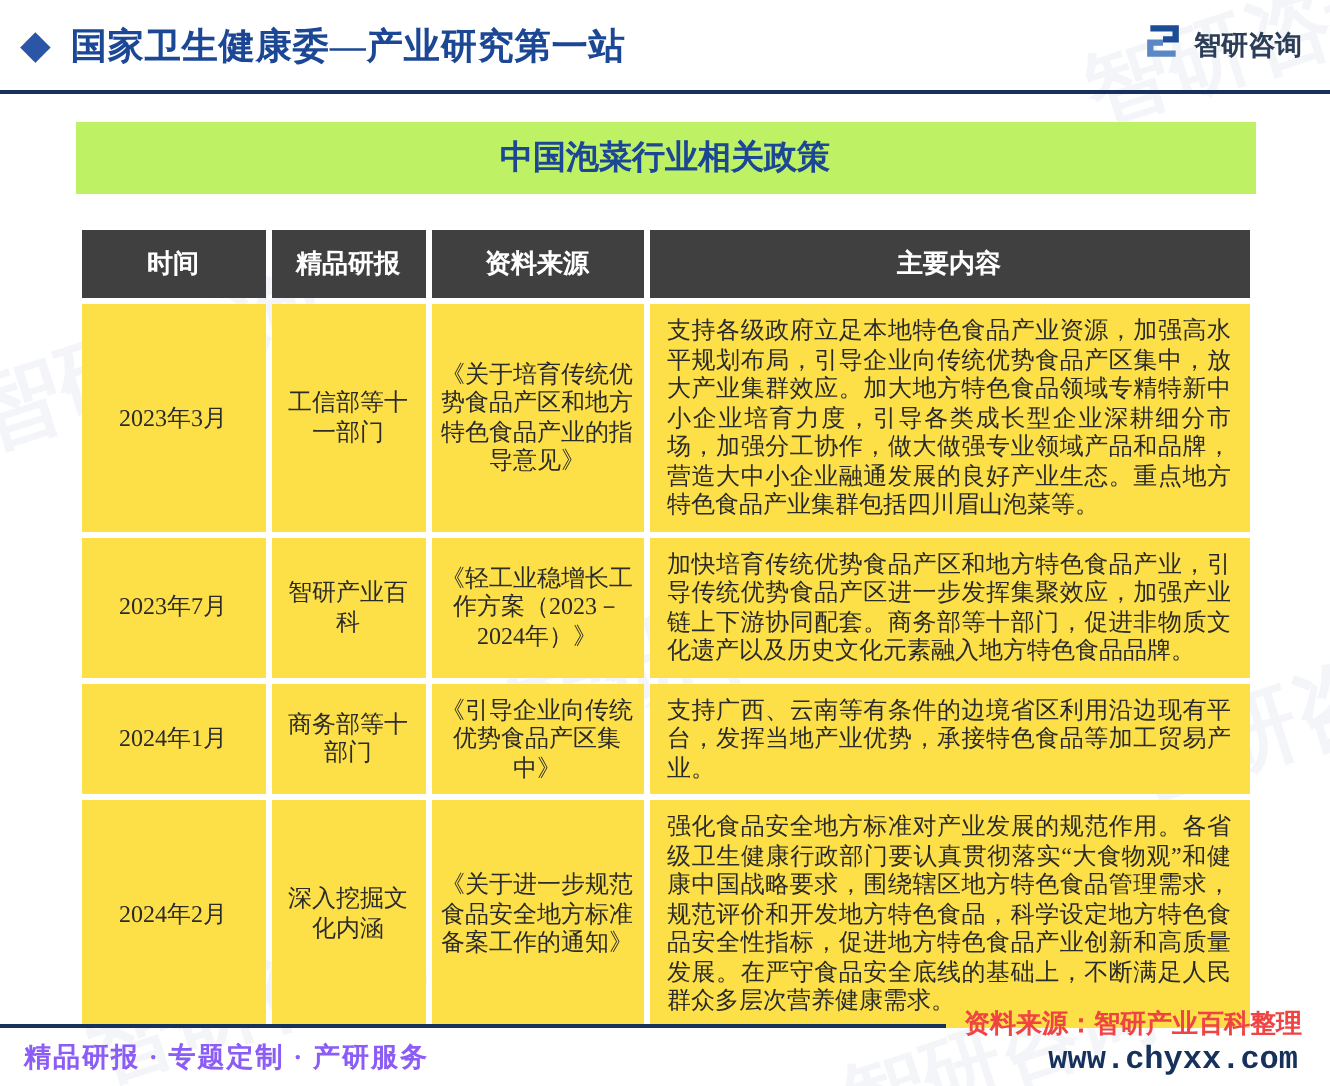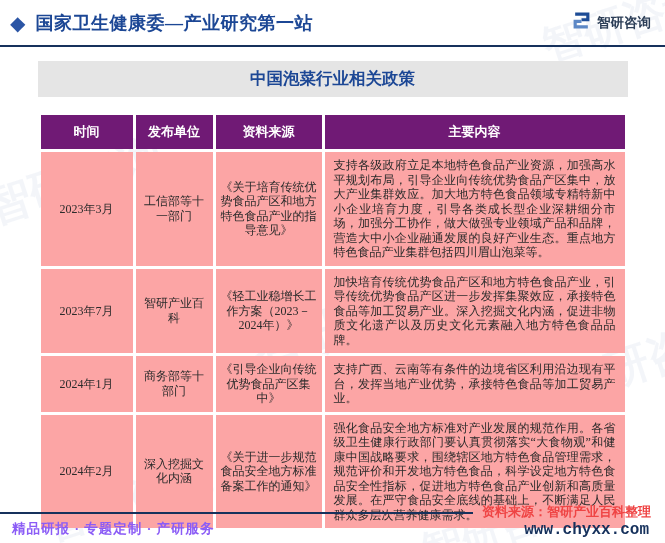--- a/index.html
+++ b/index.html
@@ -27,37 +27,37 @@
   .page-title{
     font-size:18px;font-weight:bold;color:#1c4795;margin:0;
     letter-spacing:0.5px;
   }
   .brand-right{display:flex;align-items:center;gap:6px;
     color:#2c3e57;font-size:13.5px;font-weight:bold;}
   .logo-icon{display:inline-block;}
   
   .title-bar{
     position:relative;z-index:1;
-    width:590px;margin:14px auto 0;background:#e5e5e5;
+    width:590px;margin:14px auto 0;background:#bef264;
     color:#1c4795;font-size:16.5px;font-weight:bold;
     text-align:center;padding:7px 0;
   }
   
   table.policy{
     position:relative;z-index:1;
     width:590px;margin:15px auto 0;
     border-collapse:separate;border-spacing:3px;
     table-layout:fixed;
   }
   table.policy th{
-    background:#701a75;color:#ffffff;font-size:13px;font-weight:bold;
+    background:#404040;color:#ffffff;font-size:13px;font-weight:bold;
     padding:8px 2px;text-align:center;
   }
   table.policy td{
-    background:#fca5a5;color:#2b2b2b;font-size:12px;
+    background:#fde047;color:#2b2b2b;font-size:12px;
     vertical-align:middle;text-align:center;
     padding:6px 4px;line-height:14.5px;
   }
   table.policy td.content{
     text-align:justify;padding:6px 9px;
   }
   
   footer{position:absolute;z-index:1;left:0;right:0;bottom:0;height:42px;}
   .footer-line{position:absolute;top:11px;left:0;width:473px;
     border-top:2px solid #16315c;}
@@ -102,37 +102,37 @@
 <table class="policy">
   <colgroup>
     <col style="width:92px">
       <col style="width:77px">
       <col style="width:106px">
       <col>
   </colgroup>
   <thead>
     <tr>
       <th>时间</th>
-      <th>发布单位</th>
+      <th>精品研报</th>
       <th>资料来源</th>
       <th>主要内容</th>
     </tr>
   </thead>
   <tbody>
     <tr>
       <td>2023年3月</td>
       <td>工信部等十一部门</td>
       <td>《关于培育传统优势食品产区和地方特色食品产业的指导意见》</td>
       <td class="content">支持各级政府立足本地特色食品产业资源，加强高水平规划布局，引导企业向传统优势食品产区集中，放大产业集群效应。加大地方特色食品领域专精特新中小企业培育力度，引导各类成长型企业深耕细分市场，加强分工协作，做大做强专业领域产品和品牌，营造大中小企业融通发展的良好产业生态。重点地方特色食品产业集群包括四川眉山泡菜等。</td>
     </tr>
     <tr>
       <td>2023年7月</td>
       <td>智研产业百科</td>
       <td>《轻工业稳增长工作方案（2023－2024年）》</td>
-      <td class="content">加快培育传统优势食品产区和地方特色食品产业，引导传统优势食品产区进一步发挥集聚效应，承接特色食品等加工贸易产业。深入挖掘文化内涵，促进非物质文化遗产以及历史文化元素融入地方特色食品品牌。</td>
+      <td class="content">加快培育传统优势食品产区和地方特色食品产业，引导传统优势食品产区进一步发挥集聚效应，加强产业链上下游协同配套。商务部等十部门，促进非物质文化遗产以及历史文化元素融入地方特色食品品牌。</td>
     </tr>
     <tr>
       <td>2024年1月</td>
       <td>商务部等十部门</td>
       <td>《引导企业向传统优势食品产区集中》</td>
       <td class="content">支持广西、云南等有条件的边境省区利用沿边现有平台，发挥当地产业优势，承接特色食品等加工贸易产业。</td>
     </tr>
     <tr>
       <td>2024年2月</td>
       <td>深入挖掘文化内涵</td>

